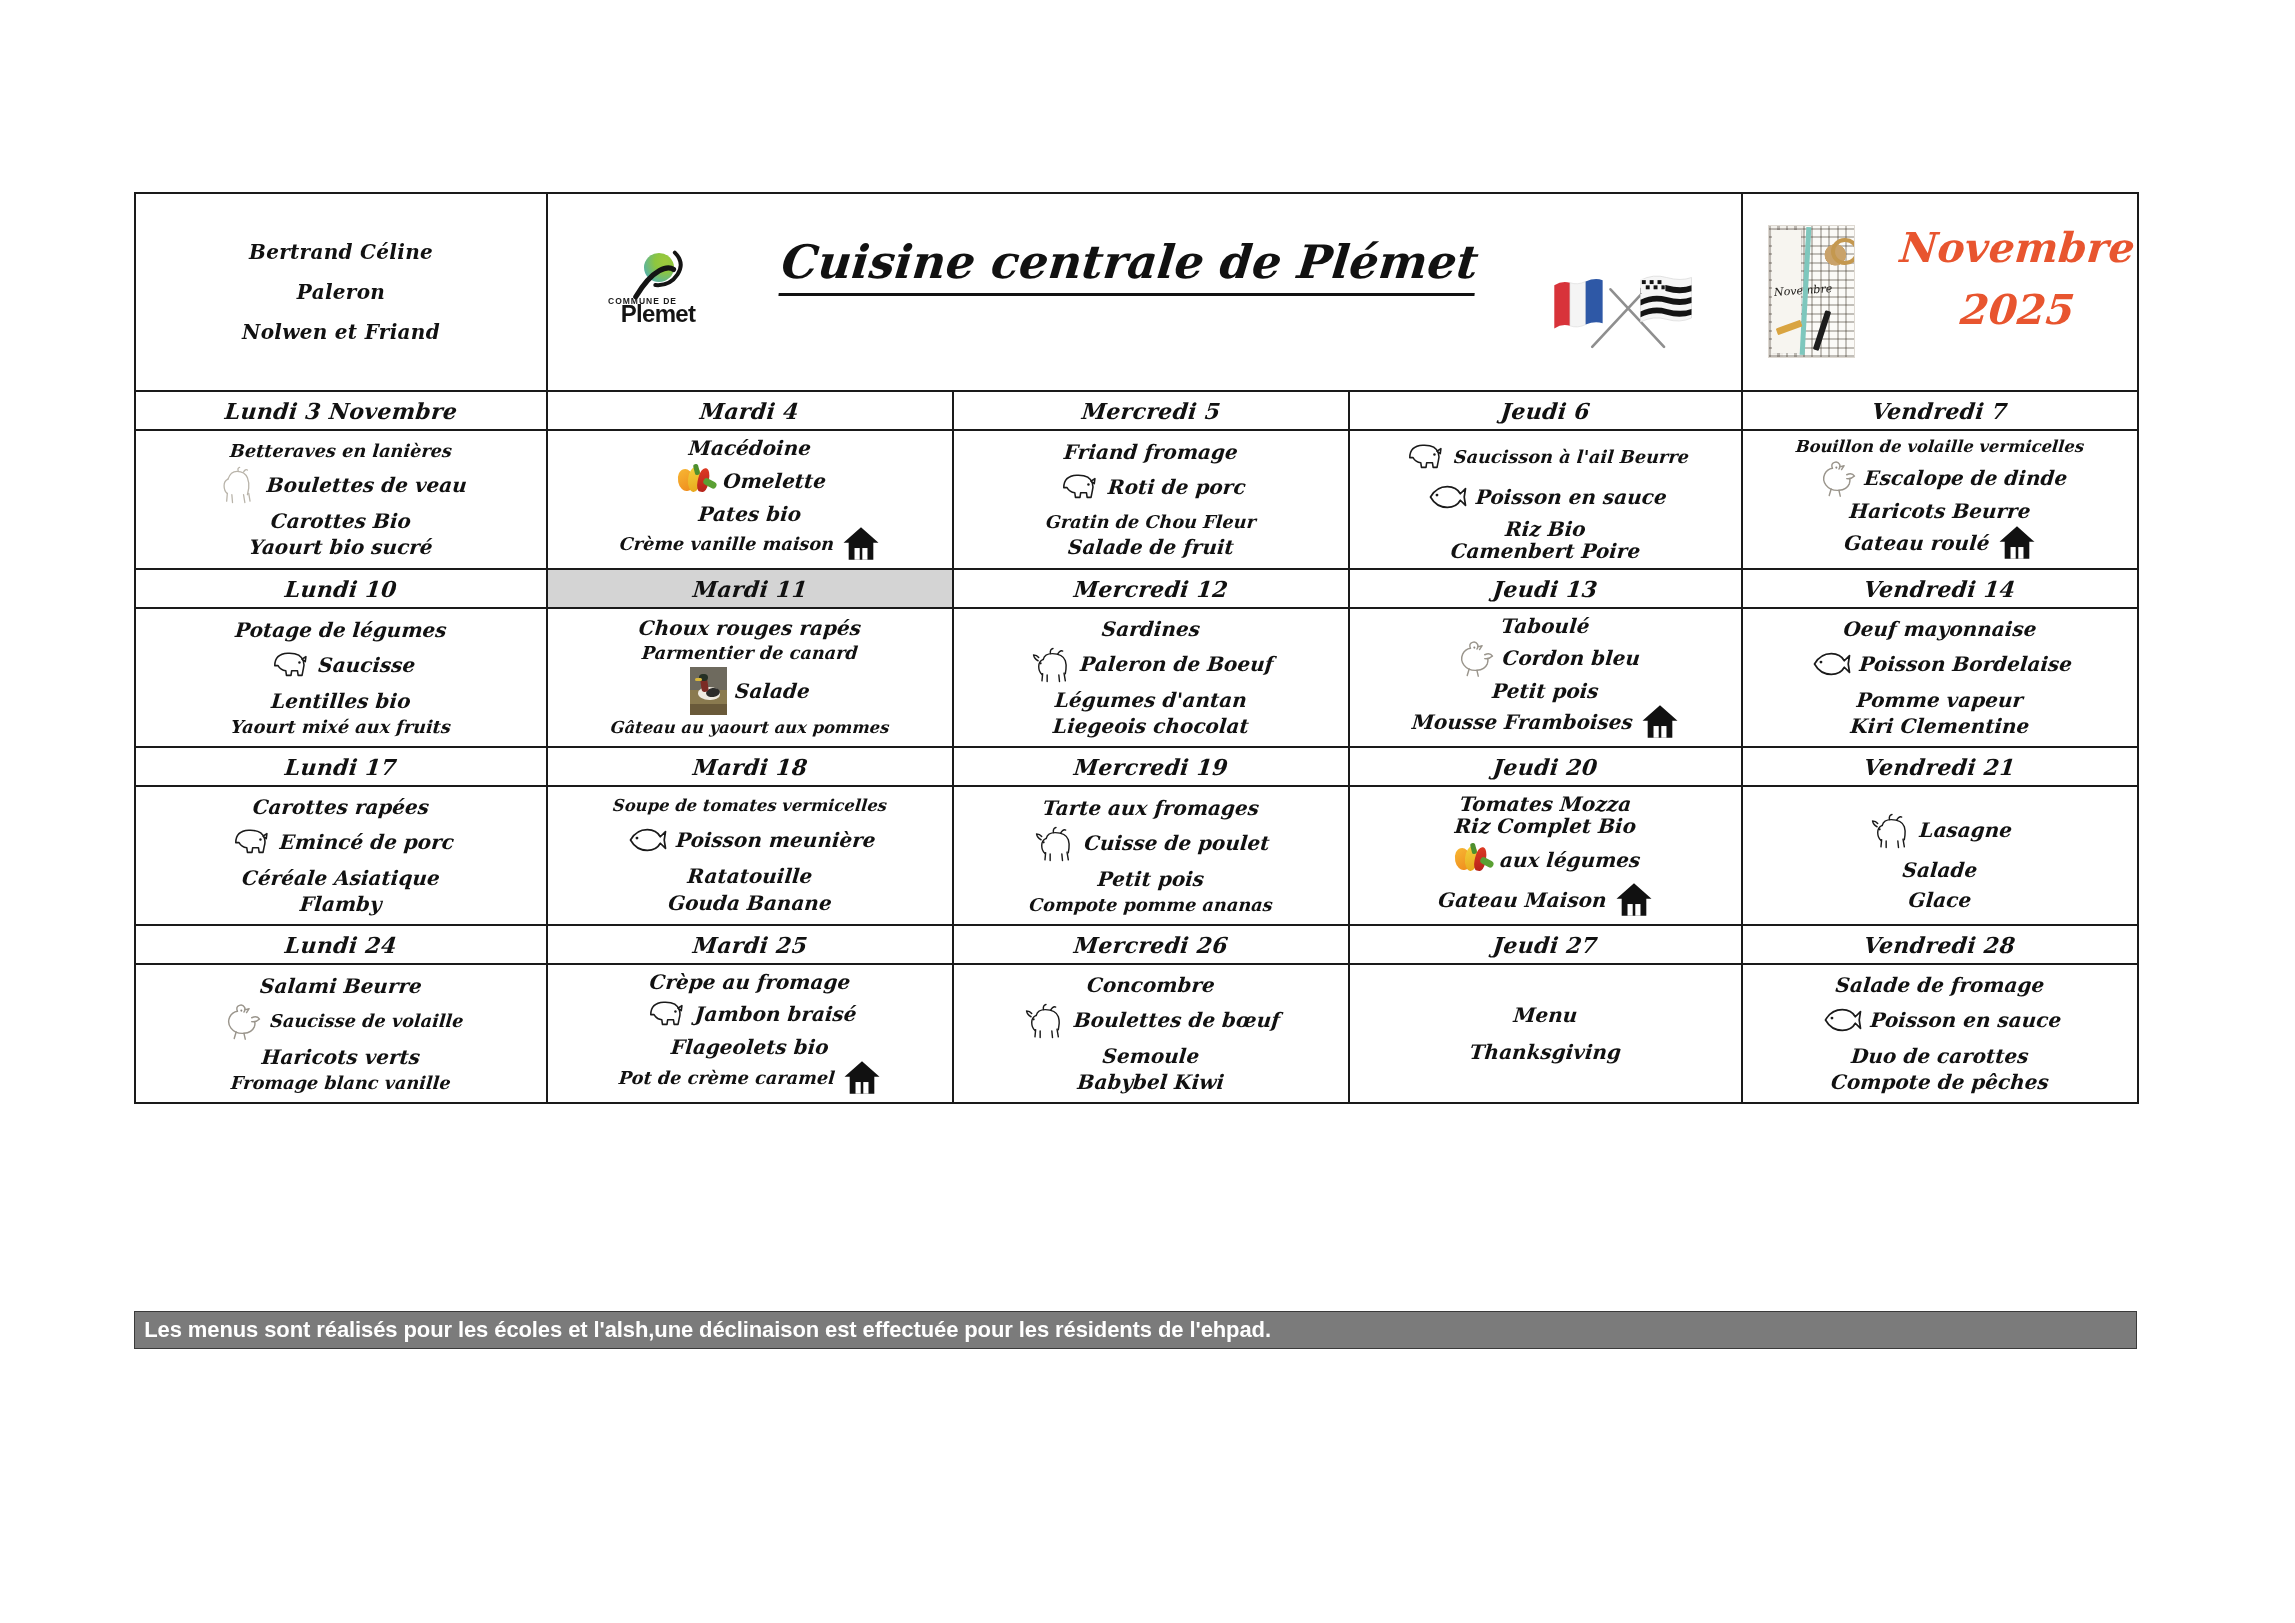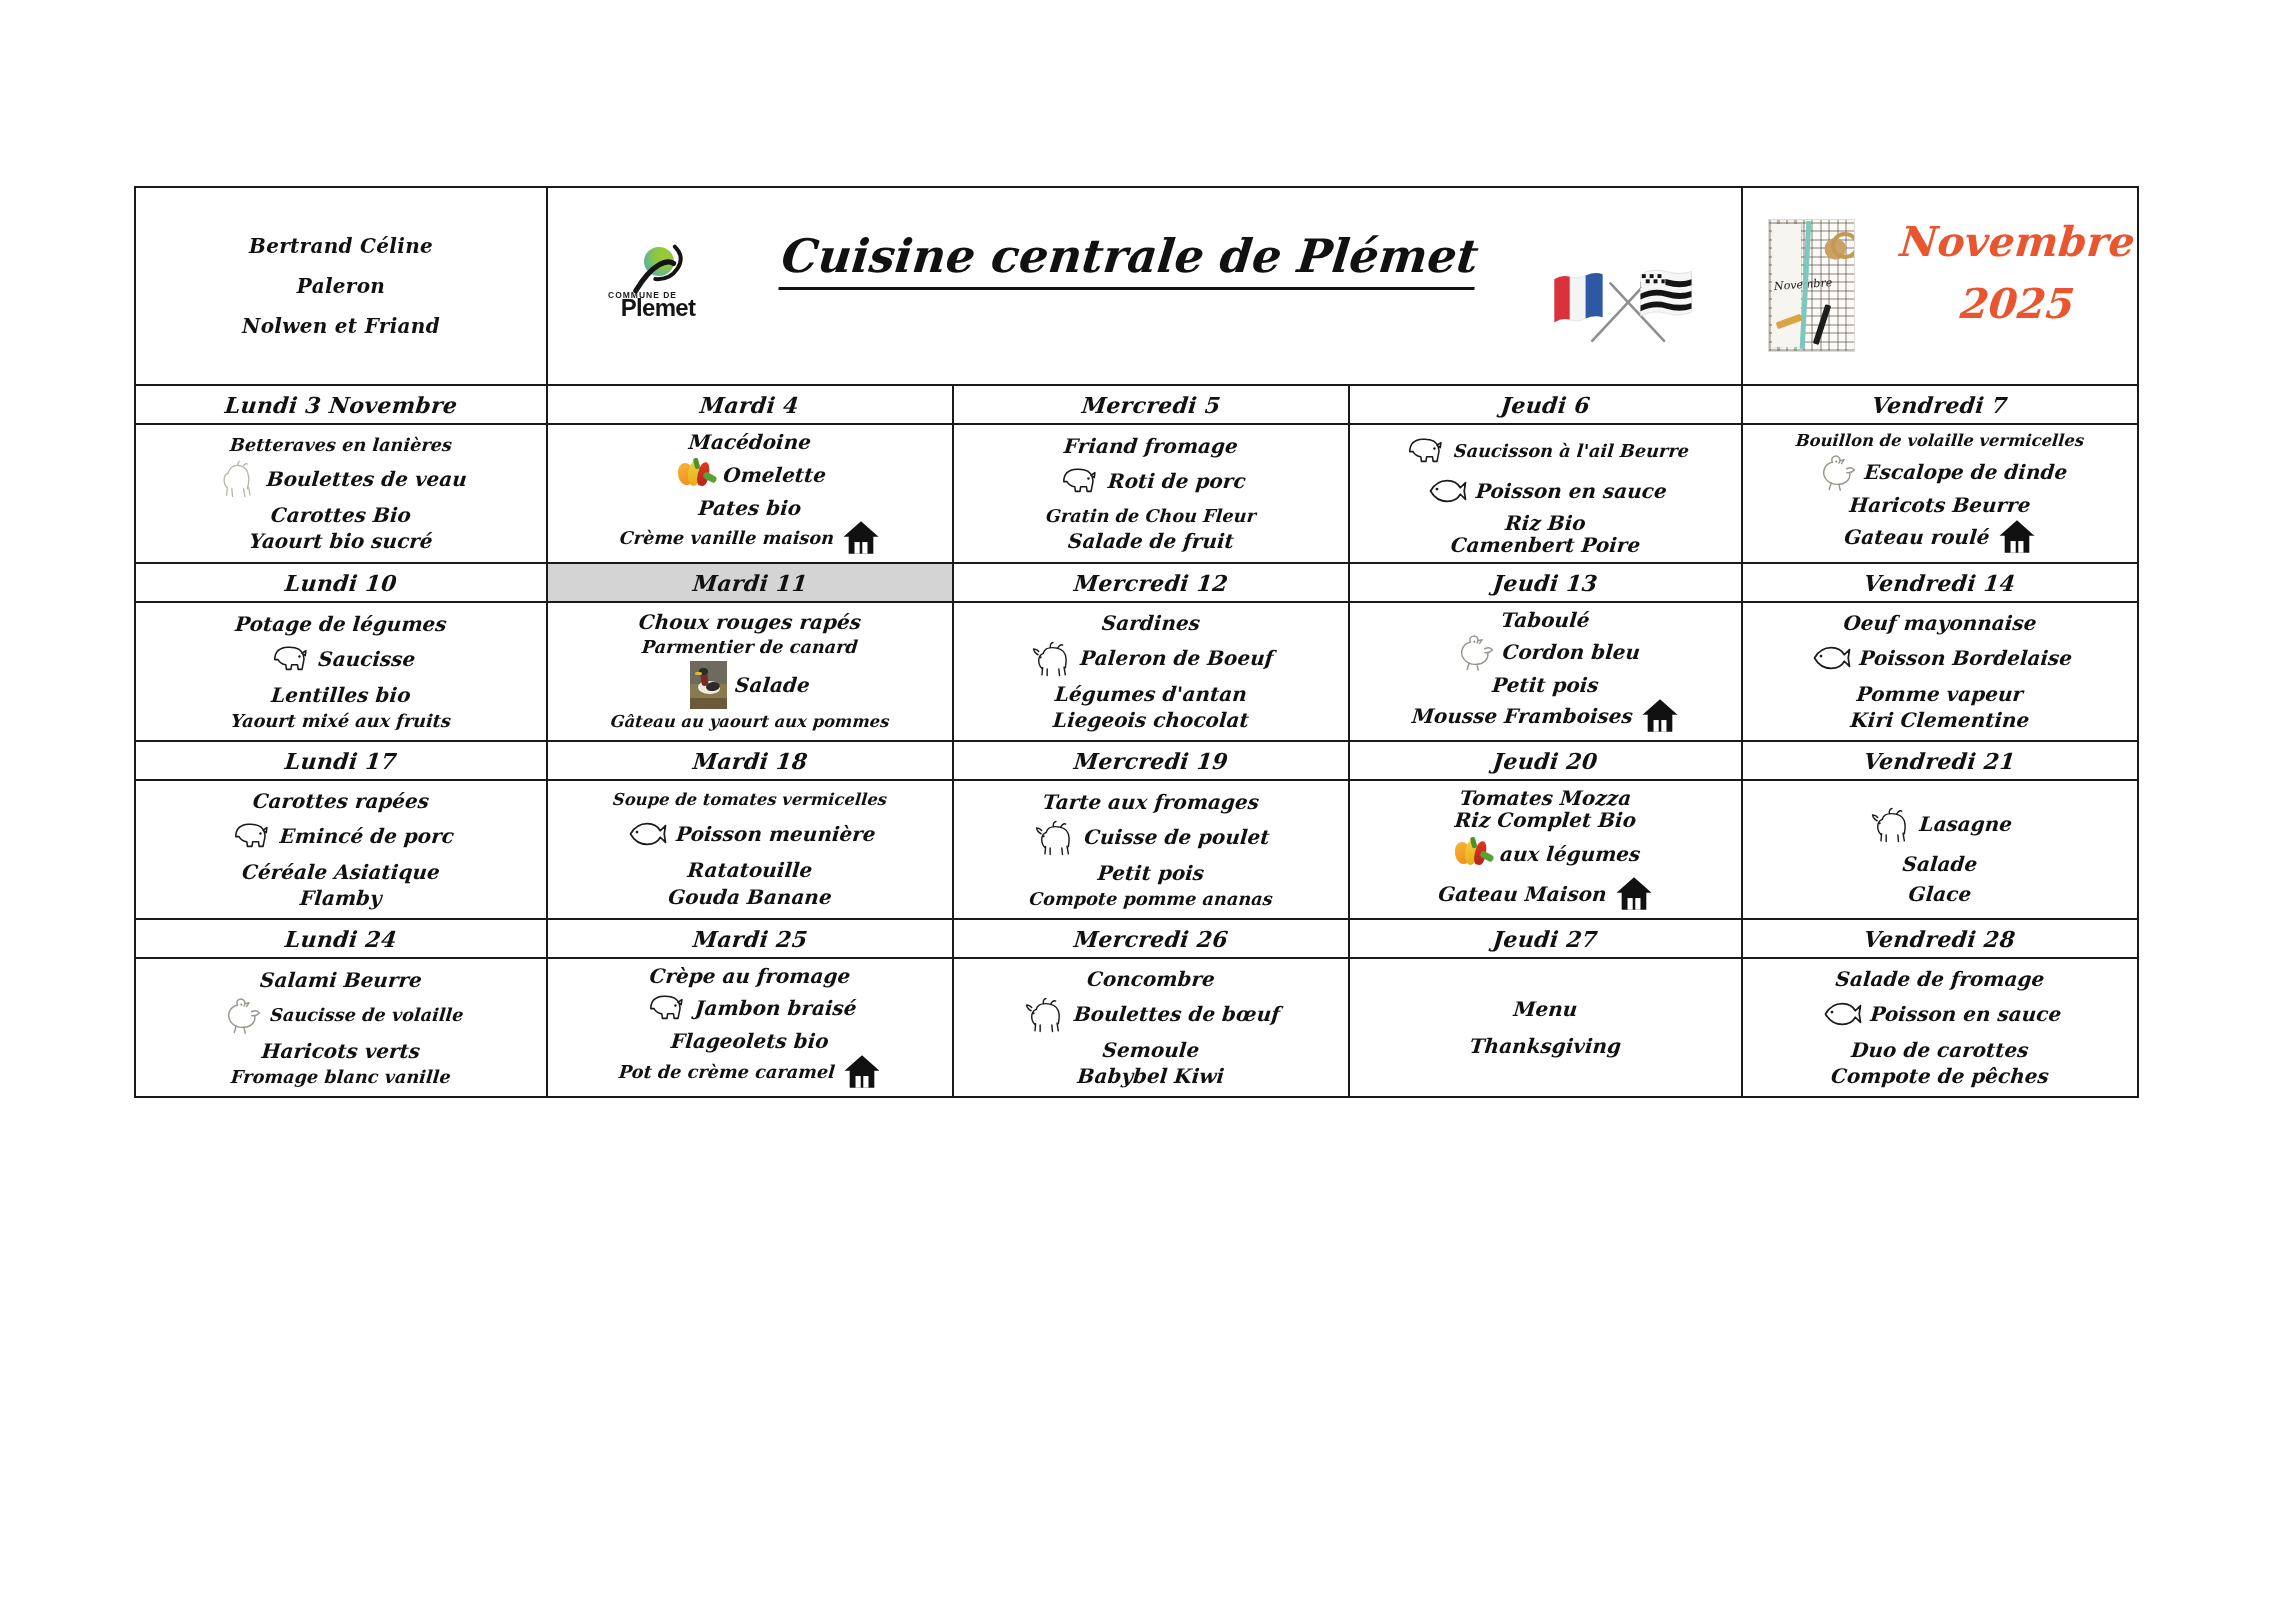--- a/index.html
+++ b/index.html
@@ -6,21 +6,21 @@
   body{
     width:2295px;height:1623px;
     font-family:"Liberation Serif",serif;
     -webkit-font-smoothing:antialiased;
     position:relative;overflow:hidden;
   }
   .page{position:absolute;left:0;top:0;width:2295px;height:1623px;background:#fff;}
 
   
   .menu-table{
-    position:absolute;left:134px;top:186px;width:2003px;
+    position:absolute;left:134px;top:192px;width:2003px;
     border-collapse:collapse;table-layout:fixed;
     background:#fde047;
   }
   .menu-table td{
     border:2px solid #1a1a1a;
     vertical-align:middle;
     padding:0;
     background:#fff;
   }
   col.c1{width:412px;}
@@ -786,15 +786,18 @@
               </div>
               <div class="mline">
                 <span class="mtext">Compote de pêches</span>
               </div>
             </div>
           </td>
         </tr>
       </tbody>
   </table>
 
+  <div class="footer">
+    <div class="ftxt">Les menus sont réalisés pour les écoles et l'alsh,une déclinaison est effectuée pour les résidents de l'ehpad.</div>
+  </div>
 
 </div>
 
 
 </body></html>

